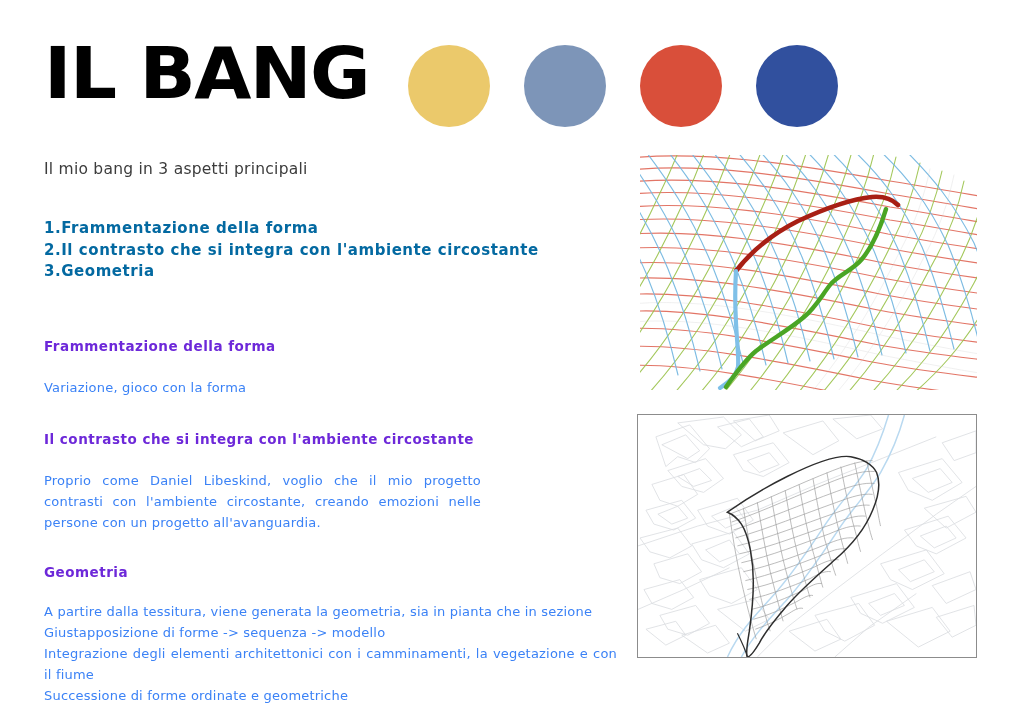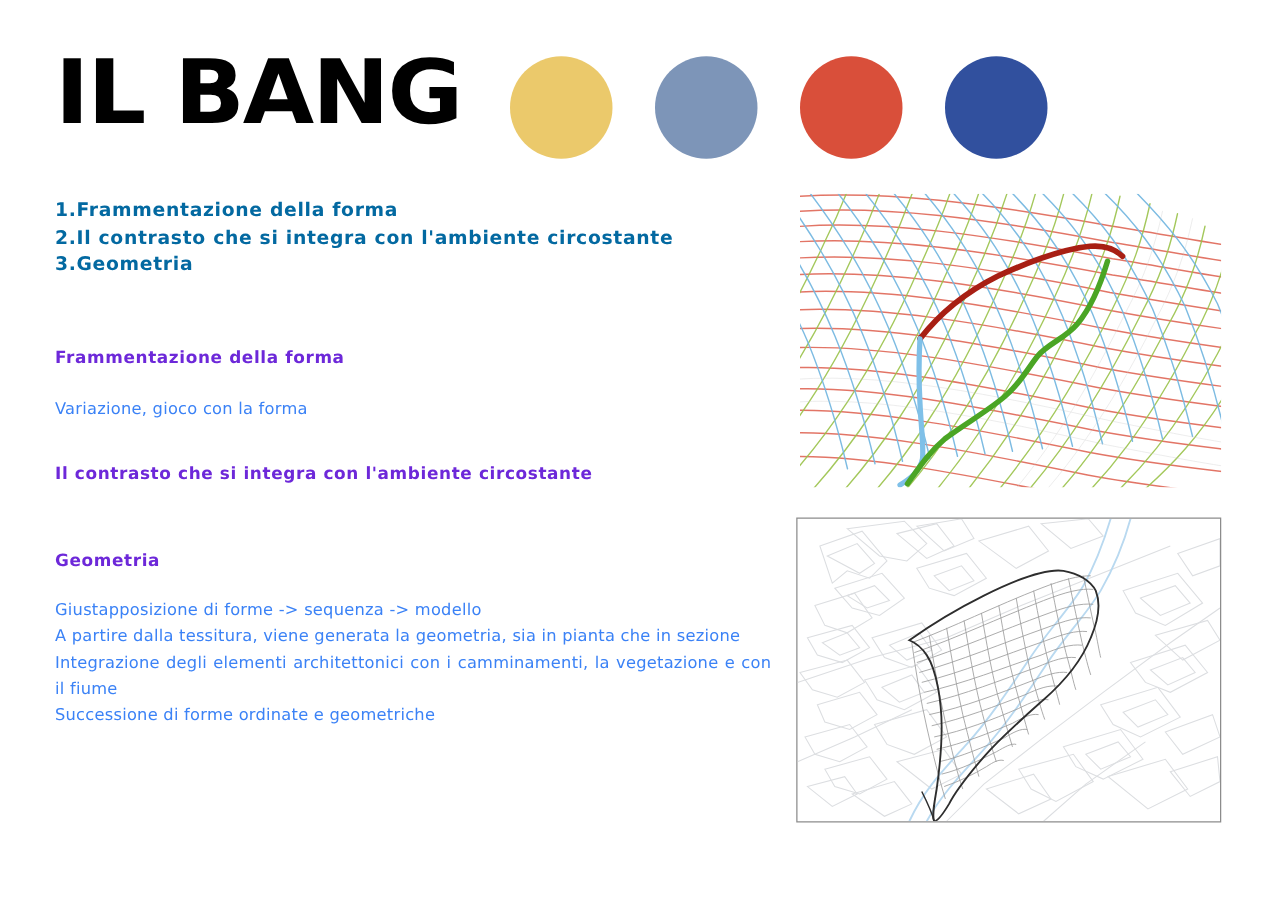--- a/index.html
+++ b/index.html
@@ -143,40 +143,42 @@
 
   <div class="swatches">
     <div class="swatch" style="background: rgb(235, 201, 107);"></div>
     <div class="swatch" style="background: rgb(125, 149, 184);"></div>
     <div class="swatch" style="background: rgb(217, 79, 58);"></div>
     <div class="swatch" style="background: rgb(49, 80, 158);"></div>
   </div>
 
   <div class="left-col">
 
+    <p class="lead">Il mio bang in 3 aspetti principali</p>
 
     <div class="aspect-list">
       <div class="aspect-item">1.Frammentazione della forma</div>
       <div class="aspect-item">2.Il contrasto che si integra con l'ambiente circostante</div>
       <div class="aspect-item">3.Geometria</div>
     </div>
 
     <h2 class="sec-head">Frammentazione della forma</h2>
     <p class="body-text">Variazione, gioco con la forma</p>
 
     <div class="gap-a"></div>
 
     <h2 class="sec-head">Il contrasto che si integra con l'ambiente circostante</h2>
+    <p class="body-text justified">Proprio come Daniel Libeskind, voglio che il mio progetto contrasti con l'ambiente circostante, creando emozioni nelle persone con un progetto all'avanguardia.</p>
 
     <div class="gap-b"></div>
 
     <h2 class="sec-head tight">Geometria</h2>
     <div>
+      <div class="body-text nowrap-line">A partire dalla tessitura, viene generata la geometria, sia in pianta che in sezione</div>
       <div class="body-text nowrap-line">Giustapposizione di forme -&gt; sequenza -&gt; modello</div>
-      <div class="body-text nowrap-line">A partire dalla tessitura, viene generata la geometria, sia in pianta che in sezione</div>
       <div class="body-text just-wide">Integrazione degli elementi architettonici con i camminamenti, la vegetazione e con il fiume</div>
       <div class="body-text nowrap-line">Successione di forme ordinate e geometriche</div>
     </div>
 
   </div>
 
   <div class="fig-mesh">
     <svg class="fig-svg" viewBox="0 0 337 235" preserveAspectRatio="none">
       <defs>
         <clipPath id="meshclip">

